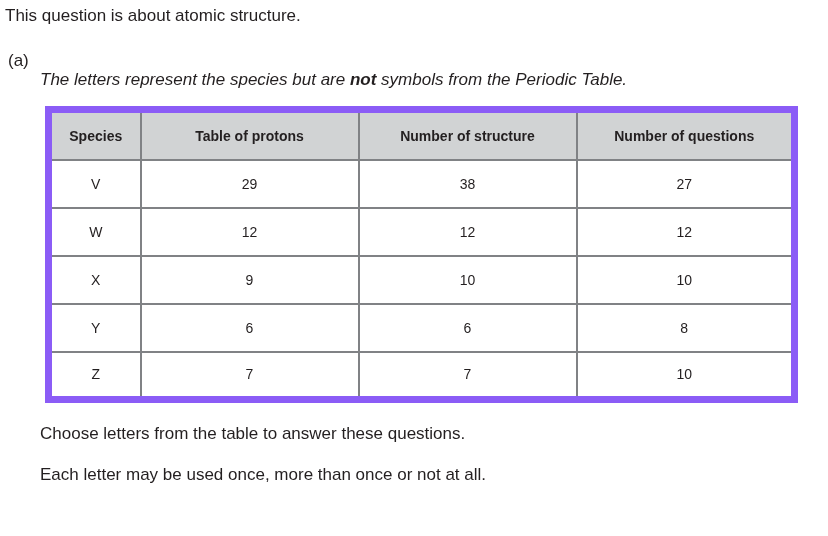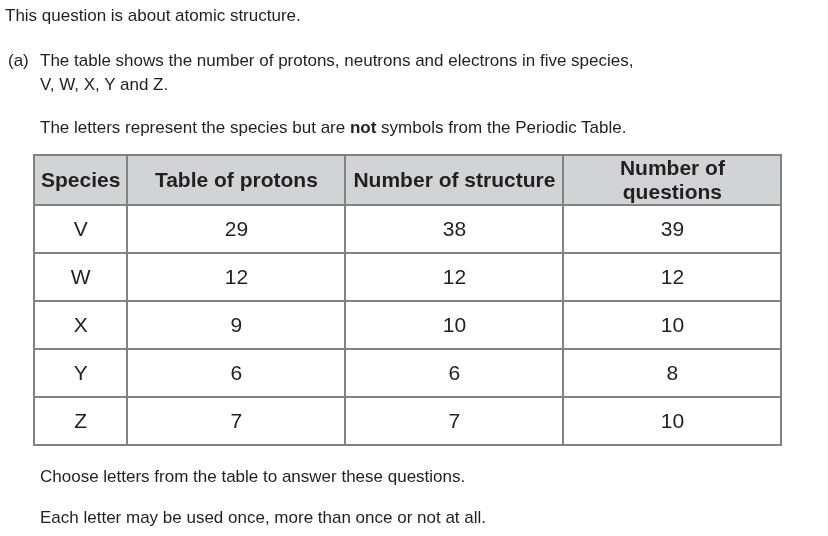--- a/index.html
+++ b/index.html
@@ -29,29 +29,30 @@
   }
   .part-label {
     width: 32px;
     flex: 0 0 32px;
   }
   .part-body {
     flex: 1;
   }
   .note {
     margin-top: 19px;
+    font-style: italic;
   }
   .bold { font-weight: 700; }
 
   table.species-table {
     border-collapse: collapse;
     table-layout: fixed;
-    margin: 14px 0 0 33px;
-    border: 2px solid #8b5cf6;
-    font-size: 21px;
+    margin: 14px 0 0 45px;
+    border: 7px solid #8b5cf6;
+    font-size: 14px;
   }
   .species-table th,
   .species-table td {
     border: 2px solid #808285;
     text-align: center;
     vertical-align: middle;
     height: 48px;
     padding: 0 6px;
   }
   .species-table th {
@@ -70,21 +71,20 @@
 </head>
 <body>
 
 <div class="page">
 
   <p class="intro">This question is about atomic structure.</p>
 
   <div class="part">
     <span class="part-label">(a)</span>
     <div class="part-body">
-      <p><span>The table shows the number of protons, neutrons and electrons in five species,</span><br><span>V, W, X, Y and Z.</span></p>
       <p class="note"><span>The letters represent the species but are </span><span class="bold">not</span><span> symbols from the Periodic Table.</span></p>
     </div>
   </div>
 
   <table class="species-table">
     <colgroup>
       <col style="width:92px">
       <col style="width:218px">
       <col style="width:218px">
       <col style="width:218px">
@@ -95,21 +95,21 @@
         <th>Table of protons</th>
         <th>Number of structure</th>
         <th>Number of questions</th>
       </tr>
     </thead>
     <tbody>
       <tr>
         <td>V</td>
         <td>29</td>
         <td>38</td>
-        <td>39</td>
+        <td>27</td>
       </tr>
       <tr>
         <td>W</td>
         <td>12</td>
         <td>12</td>
         <td>12</td>
       </tr>
       <tr>
         <td>X</td>
         <td>9</td>

